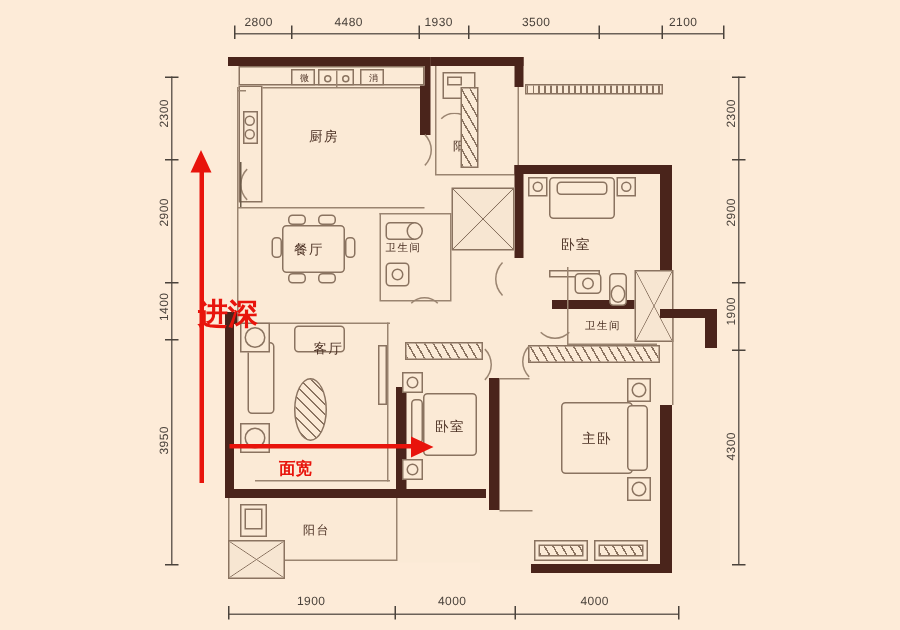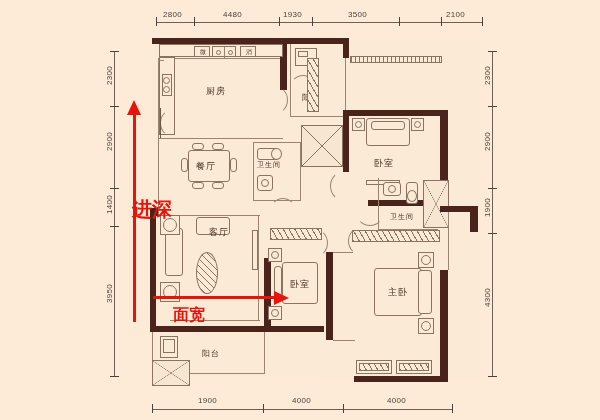--- a/index.html
+++ b/index.html
@@ -294,15 +294,15 @@
   <div>
     <div class="arrowline" style="left:133px;top:112px;width:3px;height:210px;"></div>
     <div class="arrowhead" style="left:127px;top:100px;border-left:7px solid transparent;border-right:7px solid transparent;border-bottom:15px solid #E8140C;"></div>
   </div>
   <div class="annot" style="left:132px;top:196px;font-size:20px;">进深</div>
 
   <div>
     <div class="arrowline" style="left:153px;top:296px;width:123px;height:3px;"></div>
     <div class="arrowhead" style="left:274px;top:291px;border-top:7px solid transparent;border-bottom:7px solid transparent;border-left:15px solid #E8140C;"></div>
   </div>
-  <div class="annot" style="left:173px;top:305px;font-size:16px;">面宽</div>
+  <div class="annot" style="left:186px;top:305px;font-size:11px;">面宽</div>
 
 </div>
 
 </body></html>

